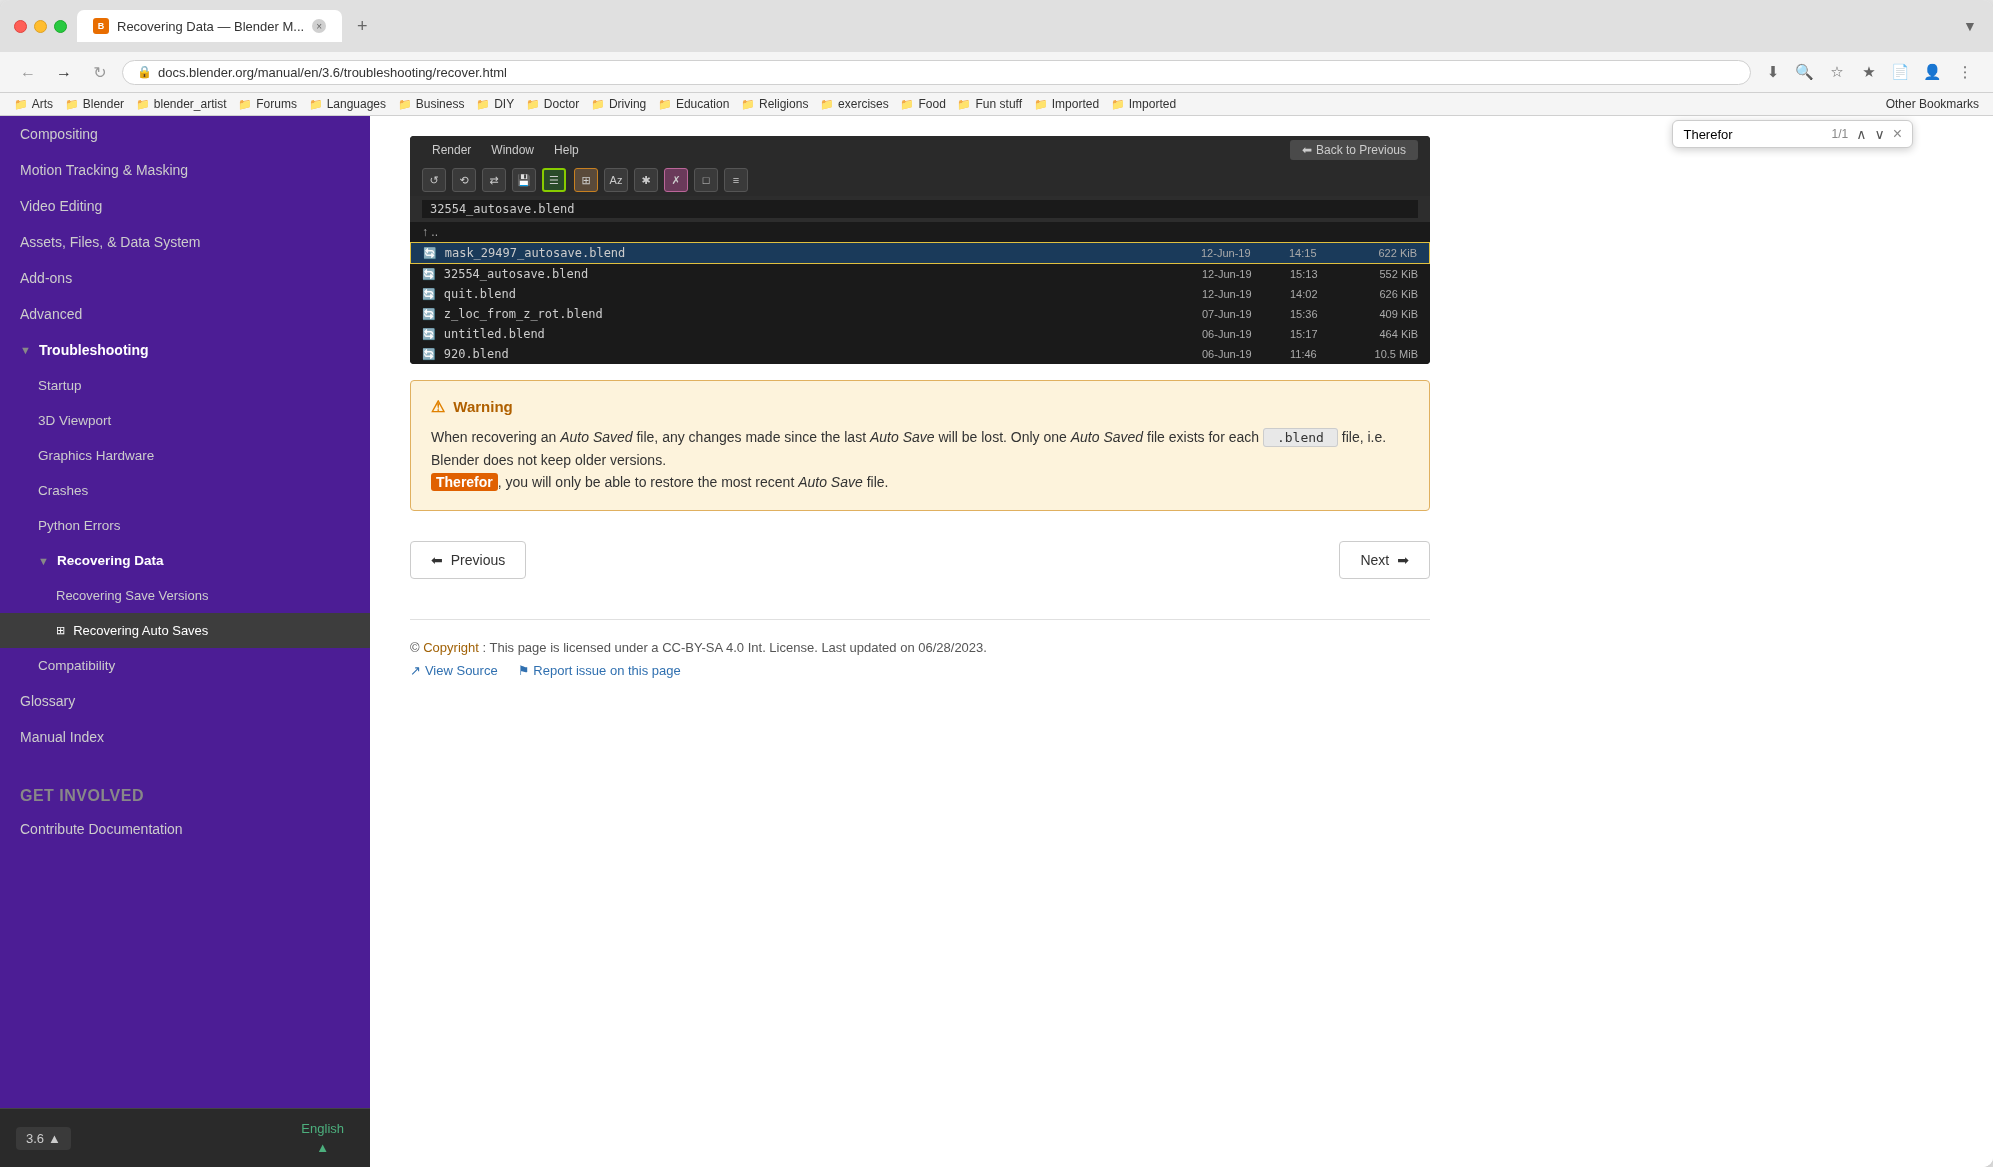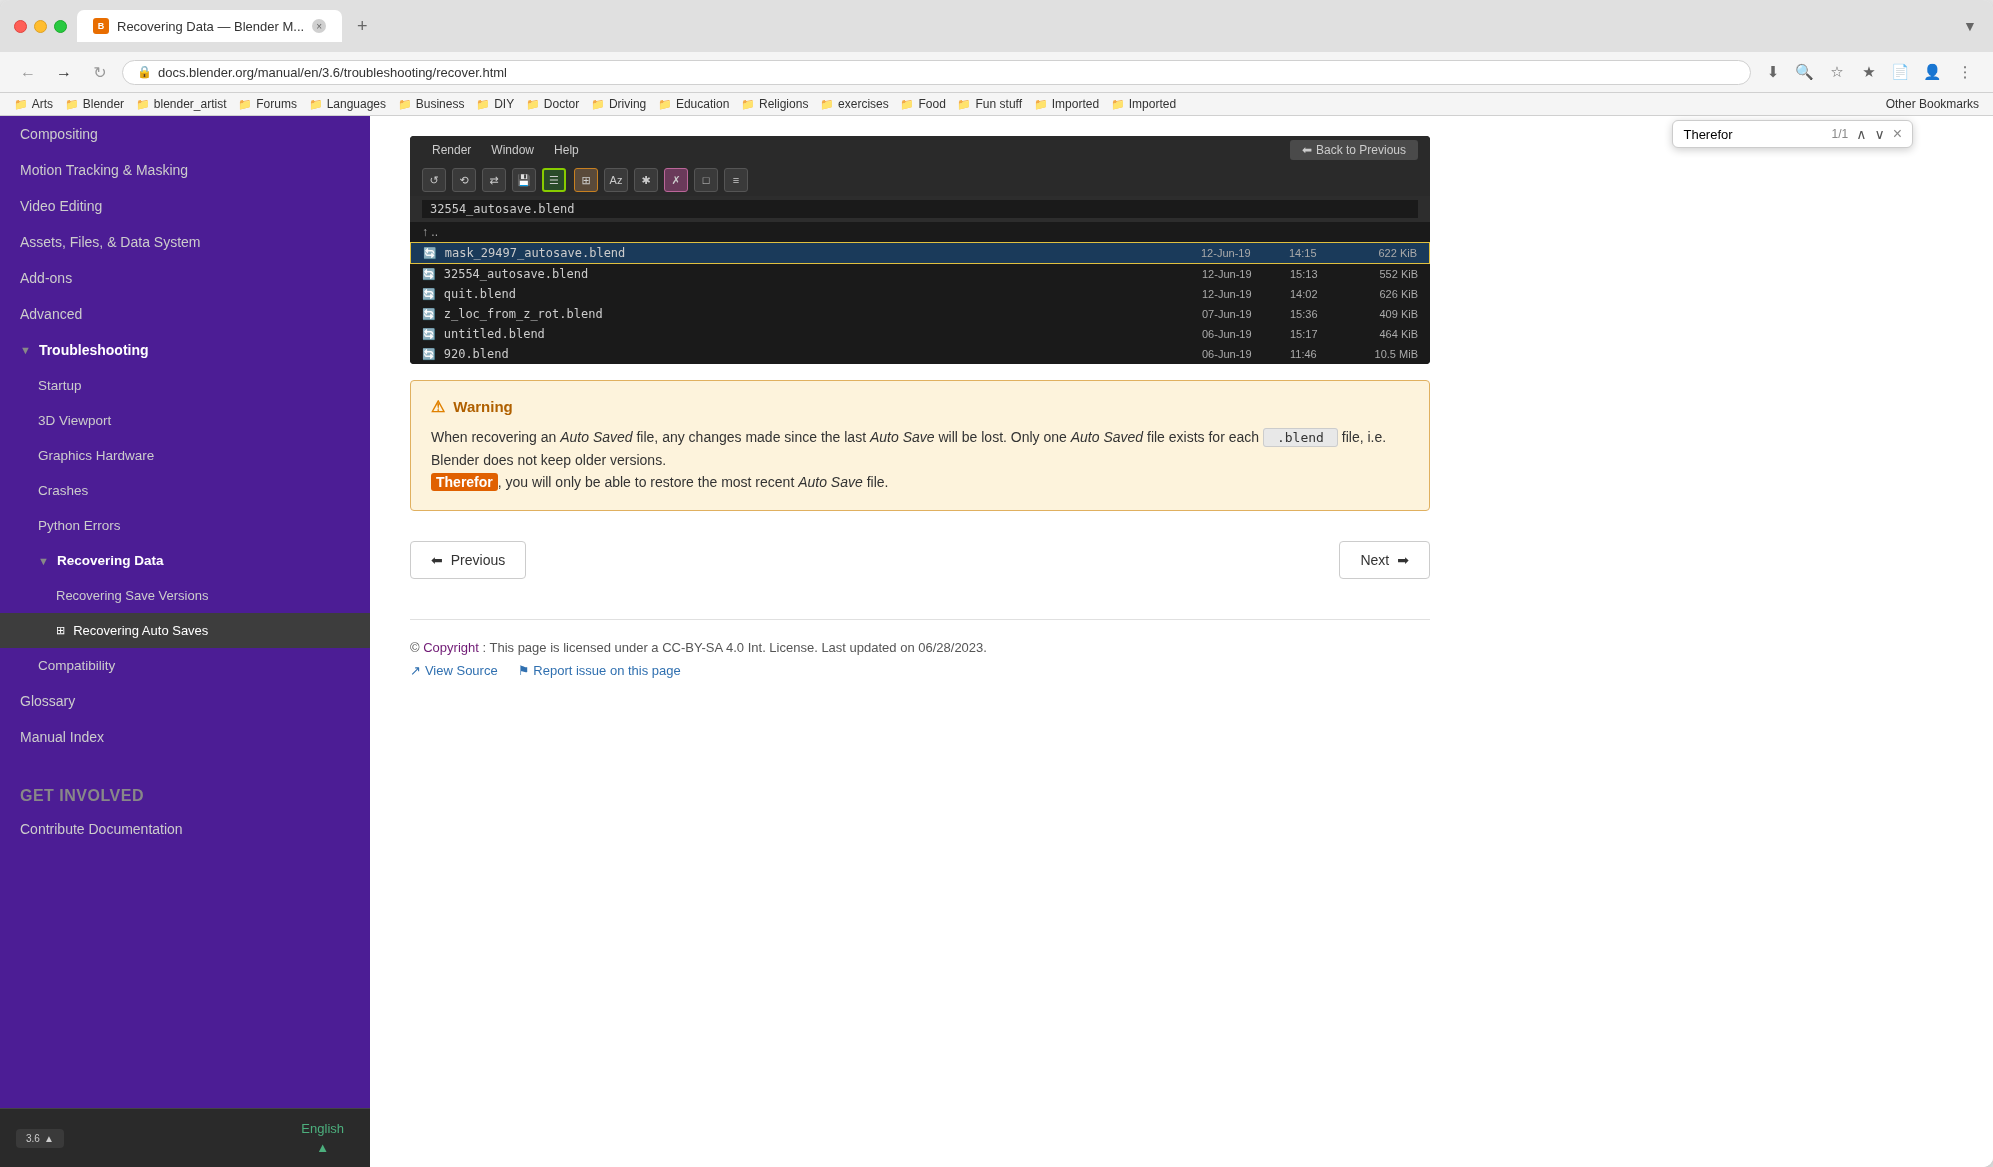--- a/index.html
+++ b/index.html
@@ -44,21 +44,21 @@
 
     
     .sidebar { width: 370px; min-width: 370px; background: #4c1d95; color: #ccc; overflow-y: auto; padding-bottom: 60px; }
     .sidebar-item { padding: 10px 20px; cursor: pointer; font-size: 14px; color: #ccc; display: flex; align-items: center; gap: 6px; }
     .sidebar-item.active { background: #3d3d3d; color: #fff; }
     .sidebar-item.bold { font-weight: bold; color: #fff; }
     .sidebar-item.sub { padding-left: 38px; font-size: 13.5px; }
     .sidebar-item.sub2 { padding-left: 56px; font-size: 13px; }
     .sidebar-item.section-header { padding: 8px 20px 6px; font-weight: bold; color: #888; font-size: 16px; text-transform: uppercase; letter-spacing: 0.5px; cursor: default; }
     .sidebar-toggle { font-size: 11px; color: #888; margin-right: 2px; }
-    .version-badge { background: #3a3a3a; color: #ccc; padding: 4px 10px; border-radius: 4px; font-size: 10px; display: flex; align-items: center; gap: 4px; cursor: pointer; }
+    .version-badge { background: #3a3a3a; color: #ccc; padding: 4px 10px; border-radius: 4px; font-size: 13px; display: flex; align-items: center; gap: 4px; cursor: pointer; }
     .lang-badge { background: transparent; color: #4caf7d; padding: 4px 10px; border-radius: 4px; font-size: 13px; display: flex; align-items: center; gap: 4px; cursor: pointer; flex-direction: column; }
 
     
     .main-content { flex: 1; overflow-y: auto; background: #fff; padding: 0; }
     .doc-content { max-width: 1100px; padding: 20px 40px 40px; }
 
     
     .file-browser-screenshot { background: #1a1a1a; border-radius: 4px; overflow: hidden; margin-bottom: 8px; }
     .fb-menubar { display: flex; align-items: center; gap: 0; padding: 4px 12px; background: #2a2a2a; }
     .fb-menu-item { color: #ccc; font-size: 12px; padding: 3px 10px; cursor: pointer; }
@@ -89,21 +89,21 @@
     .warning-text em { font-style: italic; }
     .warning-text .highlight { background: #e06000; color: #fff; padding: 1px 5px; border-radius: 3px; font-weight: bold; }
     .code-inline { background: #e8e8e8; border: 1px solid #ccc; border-radius: 3px; padding: 1px 13px; font-family: monospace; font-size: 13px; color: #333; }
 
     
     .nav-buttons { display: flex; justify-content: space-between; margin: 30px 0; }
     .prev-btn, .next-btn { background: #fff; border: 1px solid #ccc; border-radius: 4px; padding: 10px 20px; font-size: 14px; cursor: pointer; display: flex; align-items: center; gap: 8px; color: #333; text-decoration: none; }
 
     
     .doc-footer { margin-top: 40px; padding-top: 20px; border-top: 1px solid #e0e0e0; font-size: 13px; color: #555; }
-    .doc-footer a { color: #701a75; text-decoration: none; }
+    .doc-footer a { color: #a16207; text-decoration: none; }
     .footer-links { margin-top: 8px; display: flex; gap: 20px; }
     .footer-link { display: flex; align-items: center; gap: 4px; color: #3070b0; cursor: pointer; font-size: 13px; }
 
     
     .main-content::-webkit-scrollbar { width: 8px; }
     .main-content::-webkit-scrollbar-track { background: #f0f0f0; }
     .main-content::-webkit-scrollbar-thumb { background: #c0a060; border-radius: 4px; }
 
     
     .browser-window { position: relative; }

